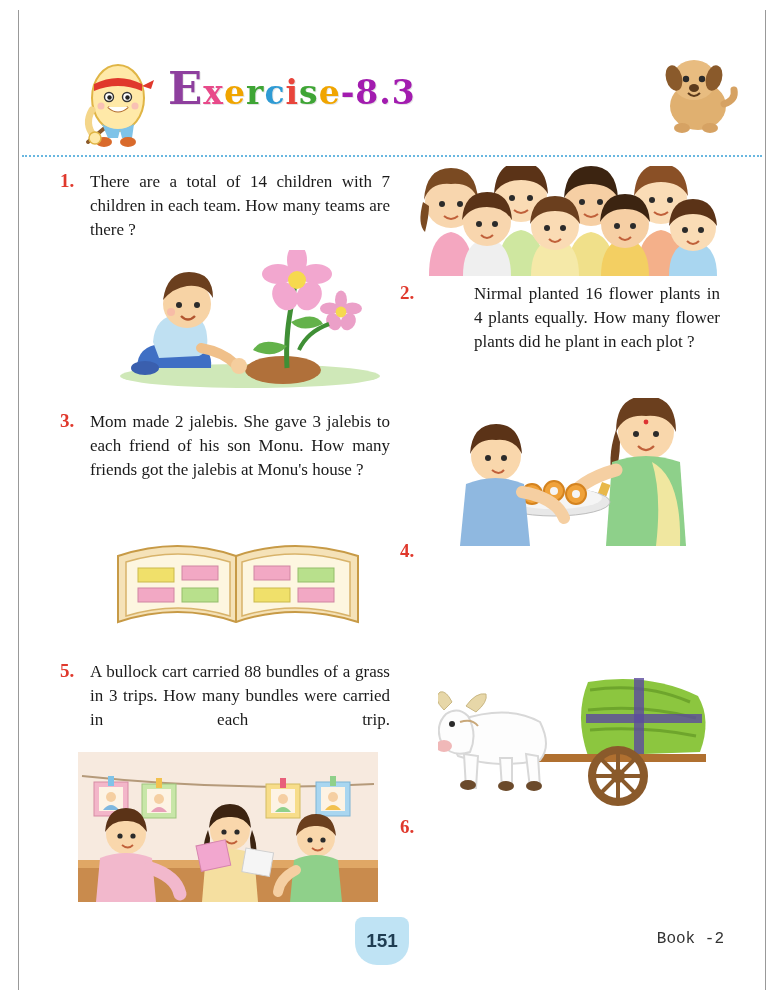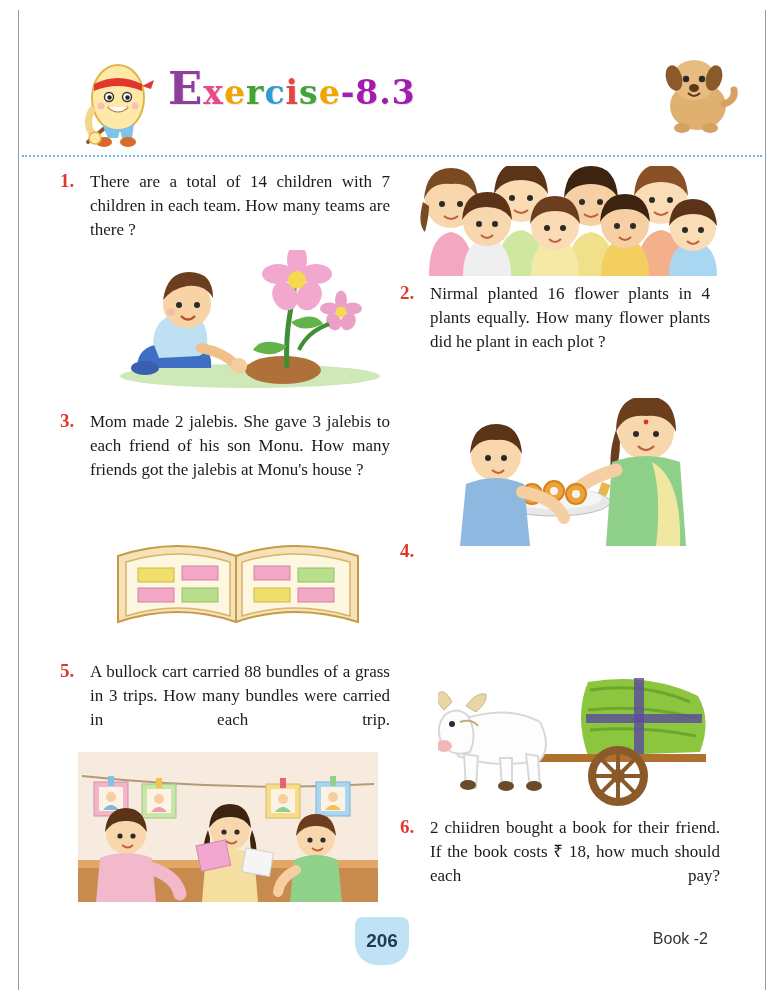--- a/index.html
+++ b/index.html
@@ -83,23 +83,23 @@
   .pagetab{
     position:absolute;left:355px;top:917px;
     width:54px;height:48px;
     background:#bfe3f4;
     border-radius:8px 8px 22px 22px;
     display:flex;align-items:center;justify-content:center;
     font-family:"Liberation Sans", sans-serif;
     font-weight:bold;font-size:19px;color:#1f3d52;
   }
   .booklabel{
-    position:absolute;right:76px;top:930px;
+    position:absolute;right:60px;top:930px;
     font-size:16px;color:#333;
-    font-family:Liberation Sans, sans-serif;
+    font-family:Liberation Mono, monospace;
   }
 
   
   .art{position:absolute;}
   .art svg{display:block;}
 </style>
 </head>
 <body>
 
 <div class="page">
@@ -300,21 +300,21 @@
           <circle cx="-8" cy="28" r="3" fill="#2b2b2b"></circle>
           <circle cx="8" cy="28" r="3" fill="#2b2b2b"></circle>
           <path d="M-6 39 q6 6 12 0" stroke="#c0603a" stroke-width="2" fill="none"></path>
         </g>
       </g>
     </svg>
   </div>
 
   <div class="q" style="left:400px;top:282px;width:320px;">
     <div class="qnum">2.</div>
-    <div class="qtext" style="width:280px;">Nirmal planted 16 flower plants in 4 plants equally. How many flower plants did he plant in each plot ?</div>
+    <div class="qtext" style="width:280px;margin-left:44px;">Nirmal planted 16 flower plants in 4 plants equally. How many flower plants did he plant in each plot ?</div>
   </div>
 
   <div class="q" style="left:60px;top:410px;width:340px;">
     <div class="qnum">3.</div>
     <div class="qtext" style="width:300px;">Mom made 2 jalebis. She gave 3 jalebis to each friend of his son Monu. How many friends got the jalebis at Monu's house ?</div>
   </div>
 
   <div class="art" style="left:108px;top:530px;">
     <svg width="260" height="110" viewBox="0 0 260 110">
       <path d="M10 26 Q70 6 128 26 Q186 6 250 26 L250 92 Q186 72 128 92 Q70 72 10 92 Z" fill="#f5e2b8" stroke="#c79a46" stroke-width="2"></path>
@@ -499,19 +499,18 @@
         <path d="M28 48 q10 -14 20 -12 q2 8 -10 18z" fill="#e7d7a8" stroke="#c9b783"></path>
         <ellipse cx="6" cy="88" rx="8" ry="6" fill="#f0b8b8"></ellipse>
         <circle cx="14" cy="66" r="3" fill="#2b2b2b"></circle>
         <path d="M22 64 q12 -4 18 4" stroke="#c9a87a" stroke-width="2" fill="none"></path>
       </g>
     </svg>
   </div>
 
   <div class="q" style="left:400px;top:816px;width:330px;">
     <div class="qnum">6.</div>
-    <div class="qtext j" style="width:290px;">2 chiidren bought a book for their friend. If the book costs ₹ 18, how much should each pay?</div>
-  </div>
-
-  <div class="pagetab">206</div>
+  </div>
+
+  <div class="pagetab">151</div>
   <div class="booklabel">Book -2</div>
 
 </div>
 
 </body></html>

